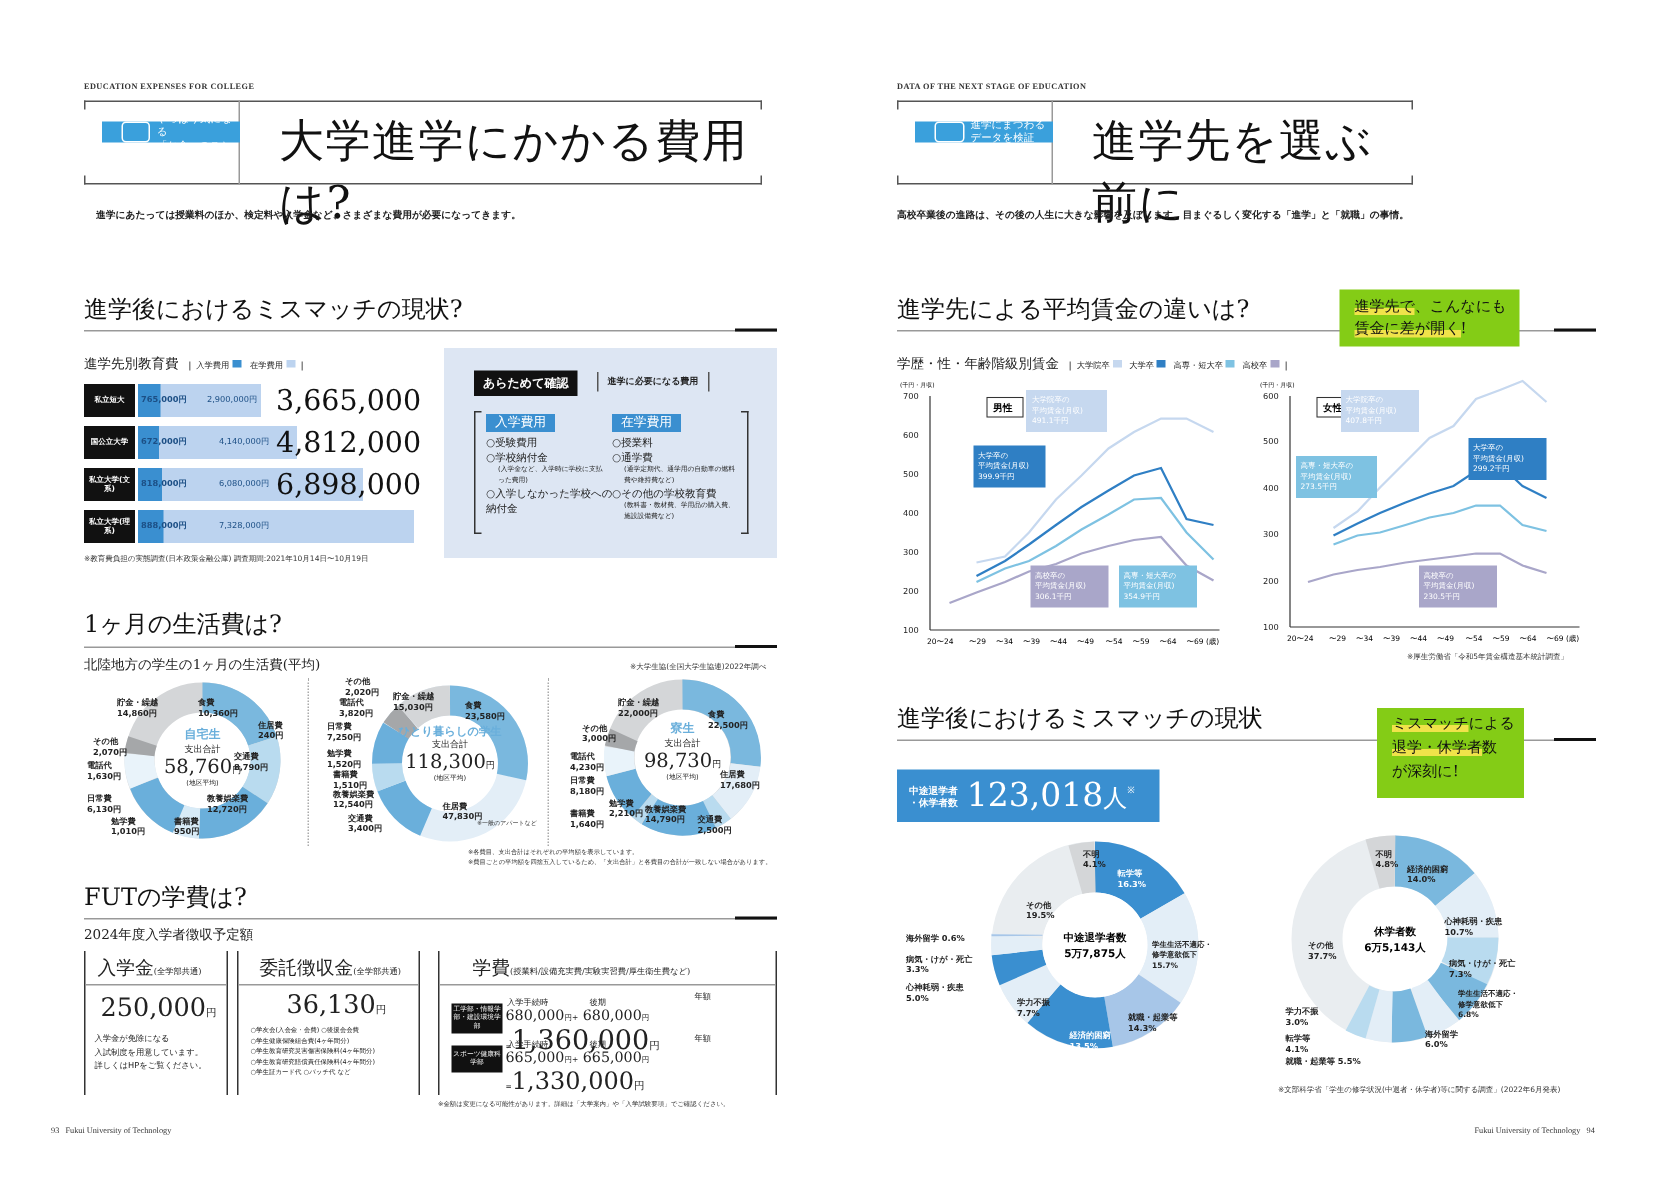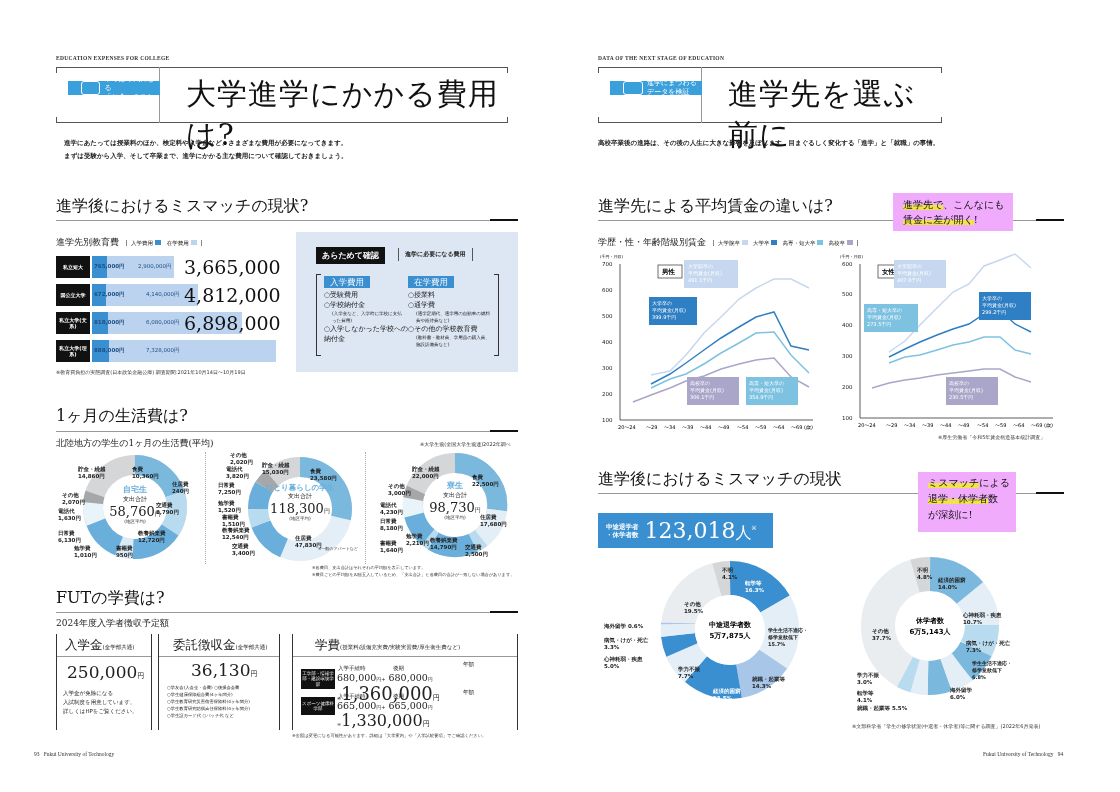--- a/index.html
+++ b/index.html
@@ -35,21 +35,21 @@
 .cf-sub{position:absolute;left:102px;top:16px;font-size:6px;border-left:1px solid #555;border-right:1px solid #555;padding:2px 6px;font-weight:bold}
 .cf-col{position:absolute;top:44px;font-size:7px;line-height:10px}
 .cf-col .hd{background:#3a8fd0;color:#fff;font-size:8.5px;padding:1px 6px;display:inline-block;margin-bottom:2px;font-family:"DejaVu Serif",serif}
 .cf-col .note{font-size:4.5px;line-height:7px;padding-left:8px}
 .bracket{position:absolute;width:5px;border:1px solid #333}
 .donutlbl{position:absolute;font-size:5.5px;line-height:7px;color:#222;font-weight:bold}
 .center{position:absolute;text-align:center}
 .ftitle{position:absolute;top:634px;font-family:"DejaVu Serif",serif;font-size:12.5px}
 .ftitle small{font-size:5.5px}
 .blk{background:#111;color:#fff;font-size:4.5px;line-height:5.5px;text-align:center;display:flex;align-items:center;justify-content:center}
-.callout{position:absolute;background:#f0abfc;font-family:"DejaVu Serif",serif;color:#111}
+.callout{position:absolute;background:#84cc16;font-family:"DejaVu Serif",serif;color:#111}
 .hl{background:linear-gradient(transparent 55%,#f0e34a 55%)}
 .bigstat{position:absolute;left:598px;top:513px;width:175px;height:35px;background:#3a8fd0;color:#fff;display:flex;align-items:center;padding-left:8px;gap:6px}
 .bigstat .l{font-size:6.5px;line-height:8px;font-weight:bold}
 .bigstat .n{font-family:"DejaVu Serif",serif;font-size:22px}
 .foot{position:absolute;top:751px;font-family:"Liberation Serif",serif;font-size:5.5px;color:#333}
 </style>
 </head>
 <body>
 
 <div class="abs kicker" style="left:56px;top:55px">EDUCATION EXPENSES FOR COLLEGE</div>
@@ -58,21 +58,20 @@
     <span class="br"></span>
     <span class="div"></span>
   <div class="badge">
     <span class="ic"></span>
     <span><span>やっぱり気になる</span><br><span>「お金」のこと</span></span>
   </div>
   <h1>大学進学にかかる費用は?</h1>
 </div>
 <div class="abs intro" style="left:64px;top:137px">
   <div>進学にあたっては授業料のほか、検定料や入学金など、さまざまな費用が必要になってきます。</div>
-  <div>まずは受験から入学、そして卒業まで、進学にかかる主な費用について確認しておきましょう。</div>
 </div>
 
 <div class="sec" style="left:56px;top:196px">進学後におけるミスマッチの現状?</div>
 <div class="secline" style="left:56px;top:220px;width:462px">
     <i></i>
   </div>
 <div class="sub" style="left:56px;top:236px">
   <span>進学先別教育費</span>
   <span style="font-size:5.5px;font-family:'DejaVu Sans',sans-serif;border-left:1px solid #888;border-right:1px solid #888;padding:0 4px;margin-left:4px">
     <span>入学費用</span><span style="display:inline-block;width:6px;height:5px;background:#3a8fd0;margin:0 4px 0 2px"></span>

